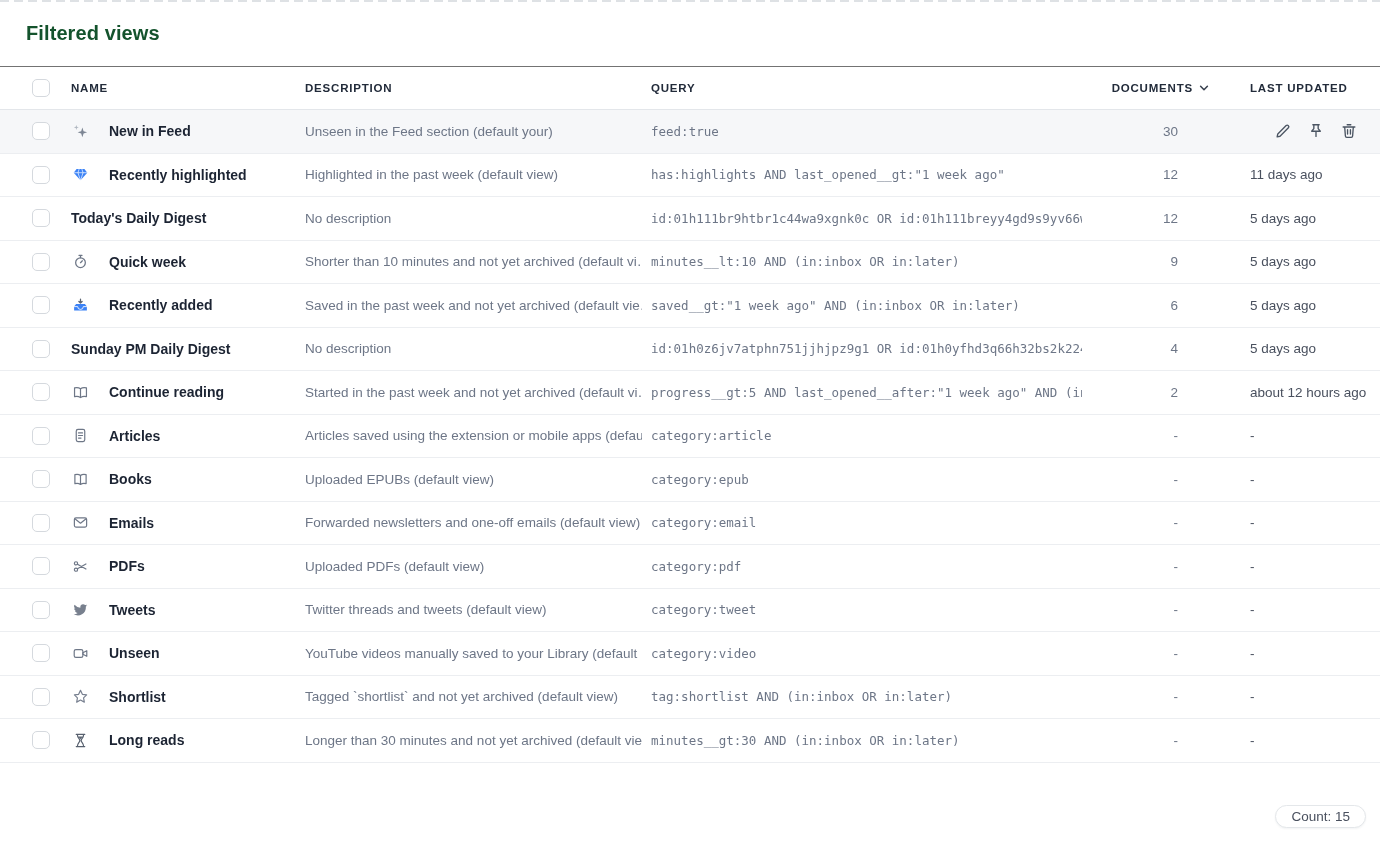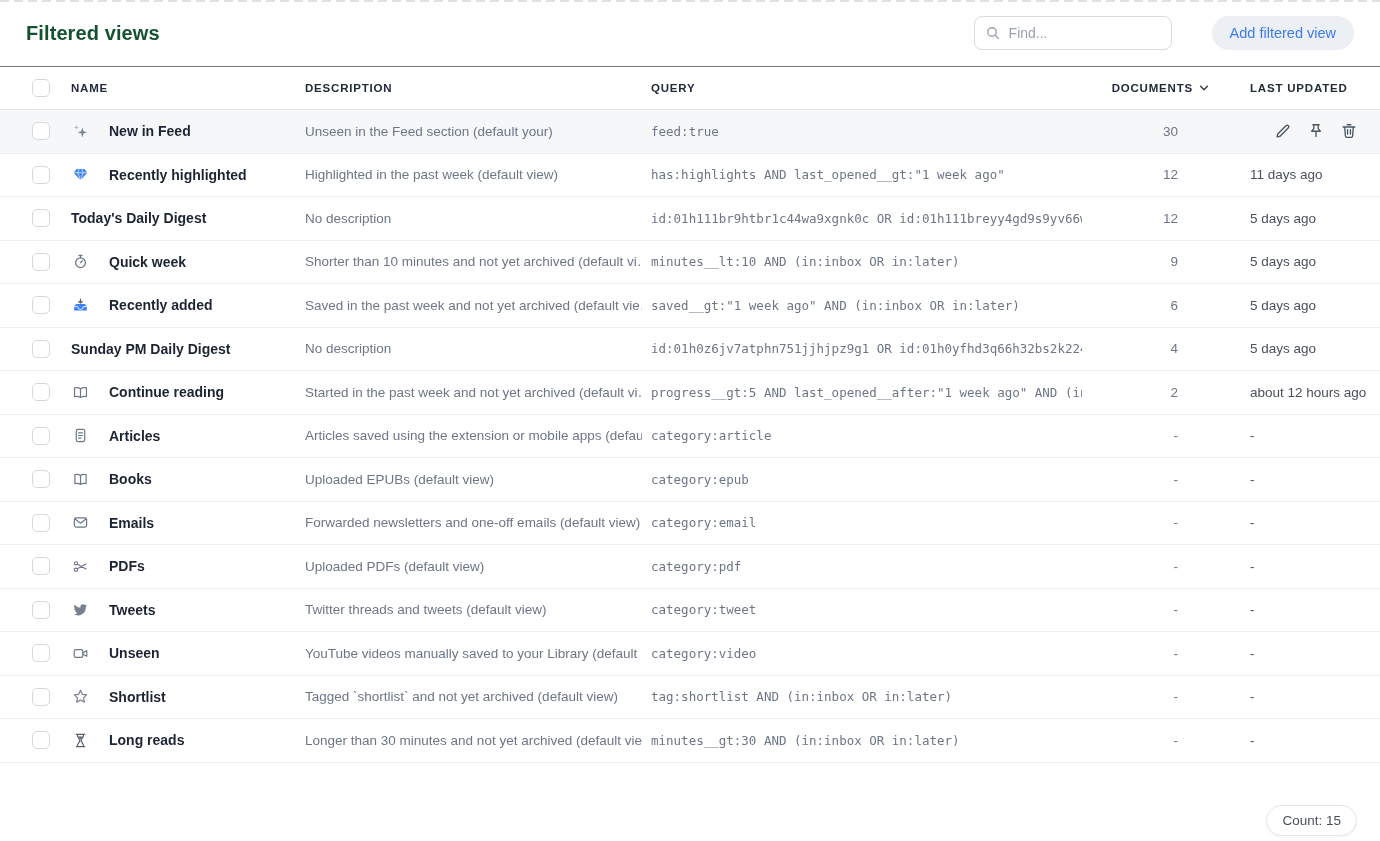--- a/index.html
+++ b/index.html
@@ -49,45 +49,33 @@
   .row-query { font-family: "DejaVu Sans Mono", "Liberation Mono", monospace; font-size: 12.5px;
     color: #6d7687; white-space: nowrap; overflow: hidden; }
   .row-docs { font-size: 13.5px; color: #6d7687; text-align: right; padding-right: 34px; }
   .row-updated { font-size: 13.5px; color: #49505e; padding-left: 38px; white-space: nowrap; }
   .row-actions { display: flex; align-items: center; justify-content: flex-end; gap: 15px;
     padding-right: 22px; }
   .action { width: 18px; height: 18px; display: inline-flex; cursor: pointer; }
   .action svg { width: 18px; height: 18px; }
 
   
-  .count-badge { position: absolute; right: 23px; top: 805px; height: 31px; display: flex;
+  .count-badge { position: absolute; right: 14px; top: 805px; height: 23px; display: flex;
     align-items: center; padding: 0 15px; background: #fff; border: 1px solid #e4e7ea;
     border-radius: 16px; font-size: 13.5px; color: #49505e;
     box-shadow: 0 1px 2px rgba(20,30,50,.05); }
 </style>
 </head>
 <body>
 
 <div class="page">
   <div class="top-dotted-edge"></div>
 
   <div class="topbar">
     <div class="page-title">Filtered views</div>
-    <div class="topbar-right">
-      <div class="search-box">
-        <span style="display:inline-flex">
-          <svg viewBox="0 0 20 20" fill="none" stroke="#9aa2ae" stroke-width="1.7" stroke-linecap="round">
-              <circle cx="8.8" cy="8.8" r="5.3"></circle>
-              <path d="m12.9 12.9 3.9 3.9"></path>
-            </svg>
-        </span>
-        <input class="search-input" type="text" placeholder="Find..." style="">
-      </div>
-      <button class="add-btn">Add filtered view</button>
-    </div>
   </div>
 
   <div class="grid-row thead">
     <div class="cb-cell">
       <div class="checkbox"></div>
     </div>
     <div class="th cell-pad">NAME</div>
     <div class="th cell-pad">DESCRIPTION</div>
     <div class="th cell-pad">QUERY</div>
     <div class="th th-documents">

